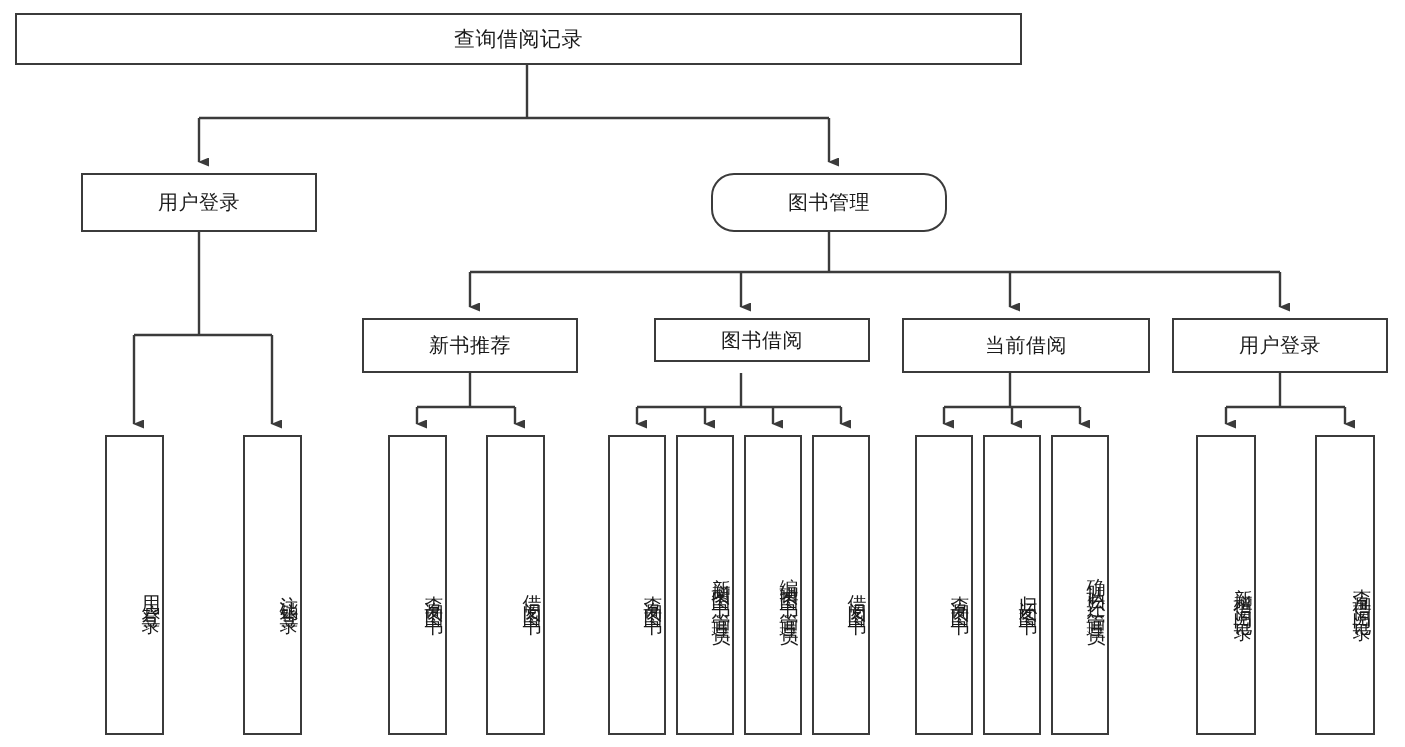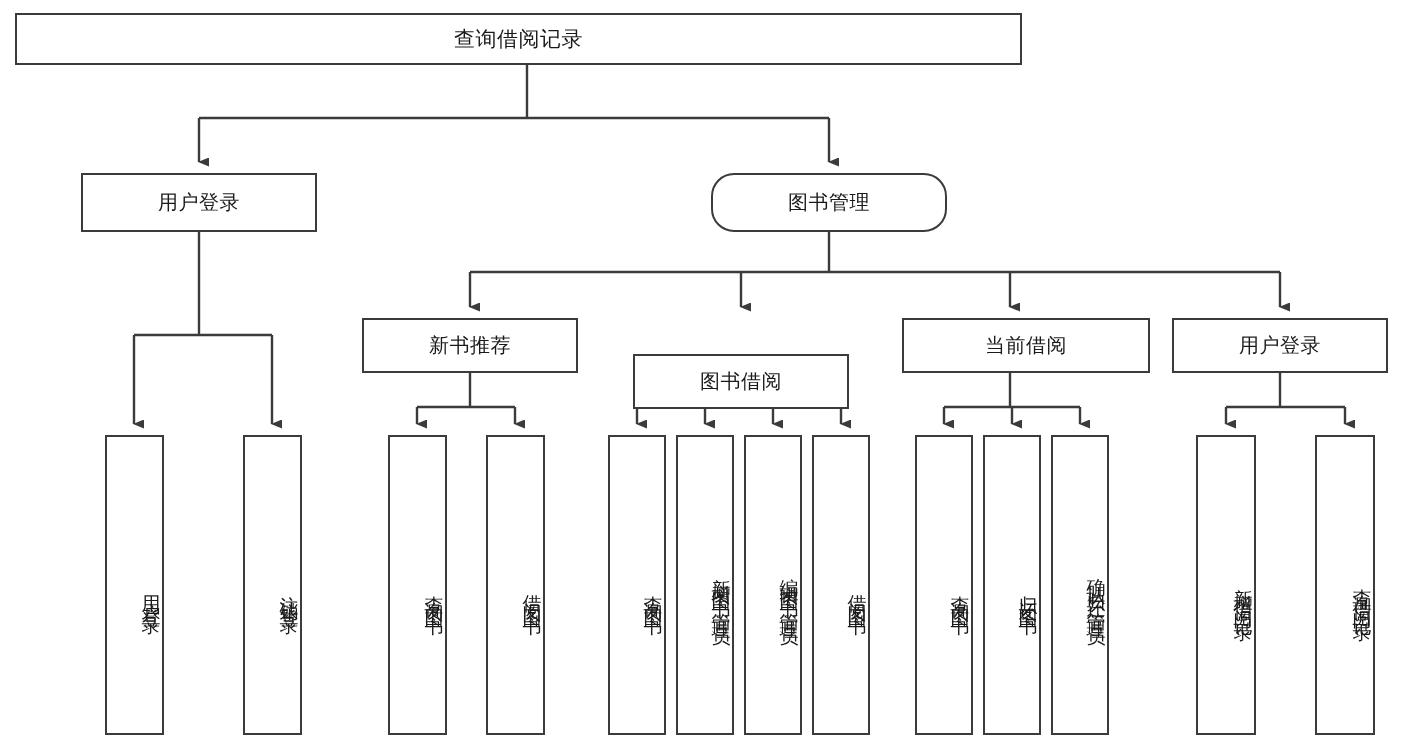--- a/index.html
+++ b/index.html
@@ -122,21 +122,21 @@
       </div>
       <div class="node node-l2" style="left: 81px; top: 173px; width: 236px; height: 59px;">
         <span>用户登录</span>
       </div>
       <div class="node node-l2" style="left: 711px; top: 173px; width: 236px; height: 59px; border-radius: 23px;">
         <span>图书管理</span>
       </div>
       <div class="node node-l3" style="left: 362px; top: 318px; width: 216px; height: 55px;">
         <span>新书推荐</span>
       </div>
-      <div class="node node-l3" style="left: 633px; top: 318px; width: 216px; height: 55px; margin-top: 36px;">
+      <div class="node node-l3" style="left: 654px; top: 318px; width: 216px; height: 44px;">
         <span>图书借阅</span>
       </div>
       <div class="node node-l3" style="left: 902px; top: 318px; width: 248px; height: 55px;">
         <span>当前借阅</span>
       </div>
       <div class="node node-l3" style="left: 1172px; top: 318px; width: 216px; height: 55px;">
         <span>用户登录</span>
       </div>
       <div class="node node-l4 node-leaf" style="left: 105px; top: 435px; width: 59px; height: 300px;">
         <span class="leaf-label">用户登录</span>

